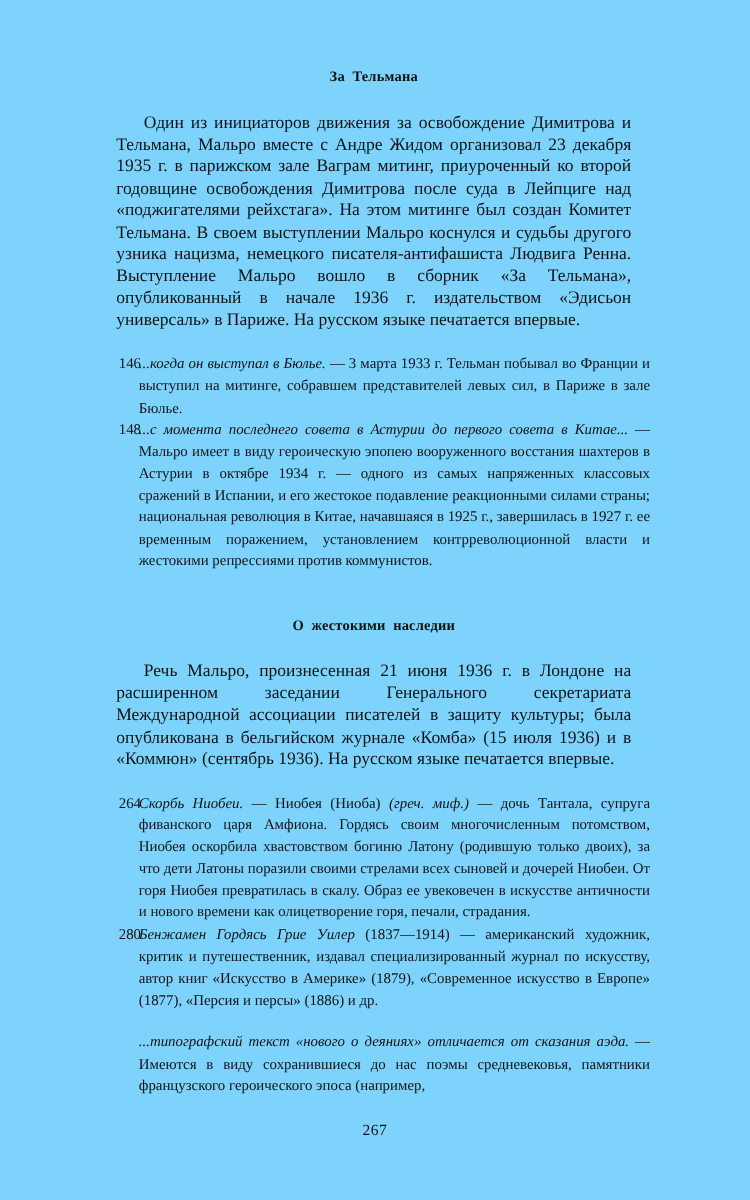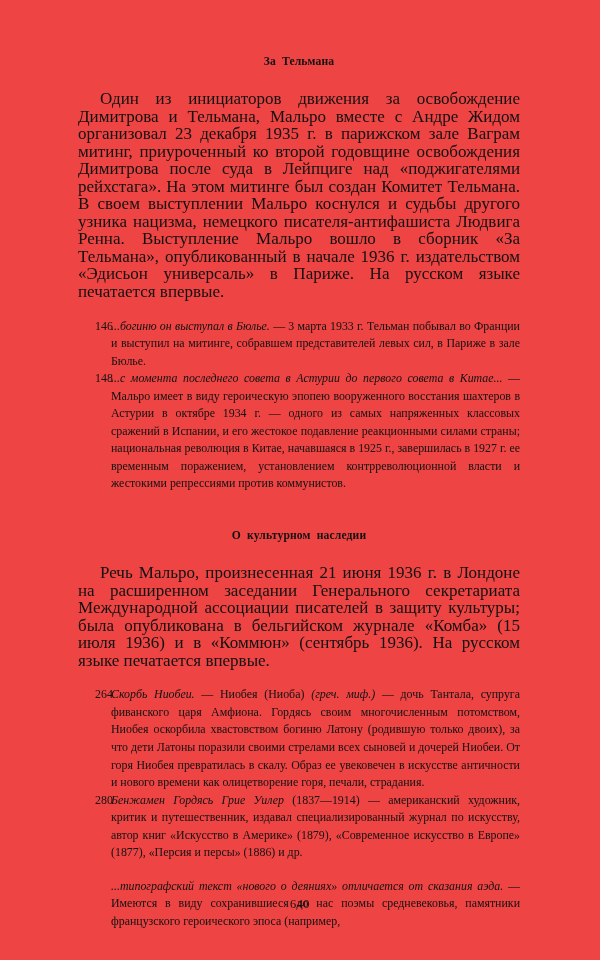--- a/index.html
+++ b/index.html
@@ -17,21 +17,21 @@
     color: #111111;
     -webkit-font-smoothing: antialiased;
   }
 
   .page {
     position: absolute;
     left: 0;
     top: 0;
     width: 600px;
     height: 960px;
-    background: #ef4444;
+    background: #7dd3fc;
   }
 
   
   .col {
     position: absolute;
     left: 78px;
     top: 55px;
     width: 442px;   
   }
 
@@ -43,25 +43,25 @@
     letter-spacing: 0.15px;
     word-spacing: 3px;
     margin: 0;
     padding: 0;
   }
   .heading-1 { margin-bottom: 22px; }
   .heading-2 { margin-top: 36px; margin-bottom: 22px; }
 
   
   .body-para {
-    font-size: 17px;
+    font-size: 14px;
     line-height: 17.55px;
     text-align: justify;
     text-justify: inter-word;
-    margin: 0;
+    margin: 15px;
     text-indent: 22px;
     hyphens: manual;
   }
 
   
   .note {
     position: relative;
     padding-left: 33px;          
     font-size: 11.9px;
     line-height: 17.55px;
@@ -111,40 +111,40 @@
 
 <div class="page">
   <div class="col">
 
     <h2 class="section-heading heading-1">За  Тельмана</h2>
 
     <p class="body-para">Один из инициаторов движения за освобождение Димитрова и Тельмана, Мальро вместе с Андре Жидом организовал 23 декабря 1935 г. в парижском зале Ваграм митинг, приуроченный ко второй годовщине освобождения Димитрова после суда в Лейпциге над «поджигателями рейхстага». На этом митинге был создан Комитет Тельмана. В своем выступлении Мальро коснулся и судьбы другого узника нацизма, немецкого писателя-антифашиста Людвига Ренна. Выступление Мальро вошло в сборник «За Тельмана», опубликованный в начале 1936 г. издательством «Эдисьон универсаль» в Париже. На русском языке печатается впервые.</p>
 
     <div class="note gap-after-note">
       <span class="note-num">146</span>
-      <span class="note-body"><span class="lemma">...богиню он выступал в Бюлье.</span><span> — 3 марта 1933 г. Тельман побывал во Франции и выступил на митинге, собравшем представителей левых сил, в Париже в зале Бюлье.</span></span>
+      <span class="note-body"><span class="lemma">...когда он выступал в Бюлье.</span><span> — 3 марта 1933 г. Тельман побывал во Франции и выступил на митинге, собравшем представителей левых сил, в Париже в зале Бюлье.</span></span>
     </div>
 
     <div class="note">
       <span class="note-num">148</span>
       <span class="note-body"><span class="lemma">...с момента последнего совета в Астурии до первого совета в Китае...</span><span> — Мальро имеет в виду героическую эпопею вооруженного восстания шахтеров в Астурии в октябре 1934 г.  — одного из самых напряженных классовых сражений в Испании, и его жестокое подавление реакционными силами страны; национальная революция в Китае, начавшаяся в 1925 г., завершилась в 1927 г. ее временным поражением, установлением контрреволюционной власти и жестокими репрессиями против коммунистов.</span></span>
     </div>
 
-    <h2 class="section-heading heading-2">О  культурном  наследии</h2>
+    <h2 class="section-heading heading-2">О  жестокими  наследии</h2>
 
     <p class="body-para">Речь Мальро, произнесенная 21 июня 1936 г. в Лондоне на расширенном заседании Генерального секретариата Международной ассоциации писателей в защиту культуры; была опубликована в бельгийском журнале «Комба» (15 июля 1936) и в «Коммюн» (сентябрь 1936). На русском языке печатается впервые.</p>
 
     <div class="note gap-after-note">
       <span class="note-num">264</span>
       <span class="note-body"><span class="lemma">Скорбь Ниобеи.</span><span>  — Ниобея (Ниоба) </span><span class="gloss">(греч. миф.)</span><span> — дочь Тантала, супруга фиванского царя Амфиона. Гордясь своим многочисленным потомством, Ниобея оскорбила хвастовством богиню Латону (родившую только двоих), за что дети Латоны поразили своими стрелами всех сыновей и дочерей Ниобеи. От горя Ниобея превратилась в скалу. Образ ее увековечен в искусстве античности и нового времени как олицетворение горя, печали, страдания.</span></span>
     </div>
 
     <div class="note">
       <span class="note-num">280</span>
       <span class="note-body"><span class="lemma">Бенжамен  Гордясь  Грие  Уилер</span><span> (1837—1914) — американский художник, критик и путешественник, издавал специализированный журнал по искусству, автор книг «Искусство в Америке» (1879), «Современное искусство в Европе» (1877), «Персия и персы» (1886) и др.</span></span>
     </div>
 
     <p class="subnote"><span class="lemma">...типографский текст «нового о деяниях» отличается от сказания аэда.</span><span> — Имеются в виду сохранившиеся до нас поэмы средневековья, памятники французского героического эпоса (например,</span></p>
 
   </div>
 
-  <div class="folio">640</div>
+  <div class="folio">267</div>
 </div>
 
 </body></html>

